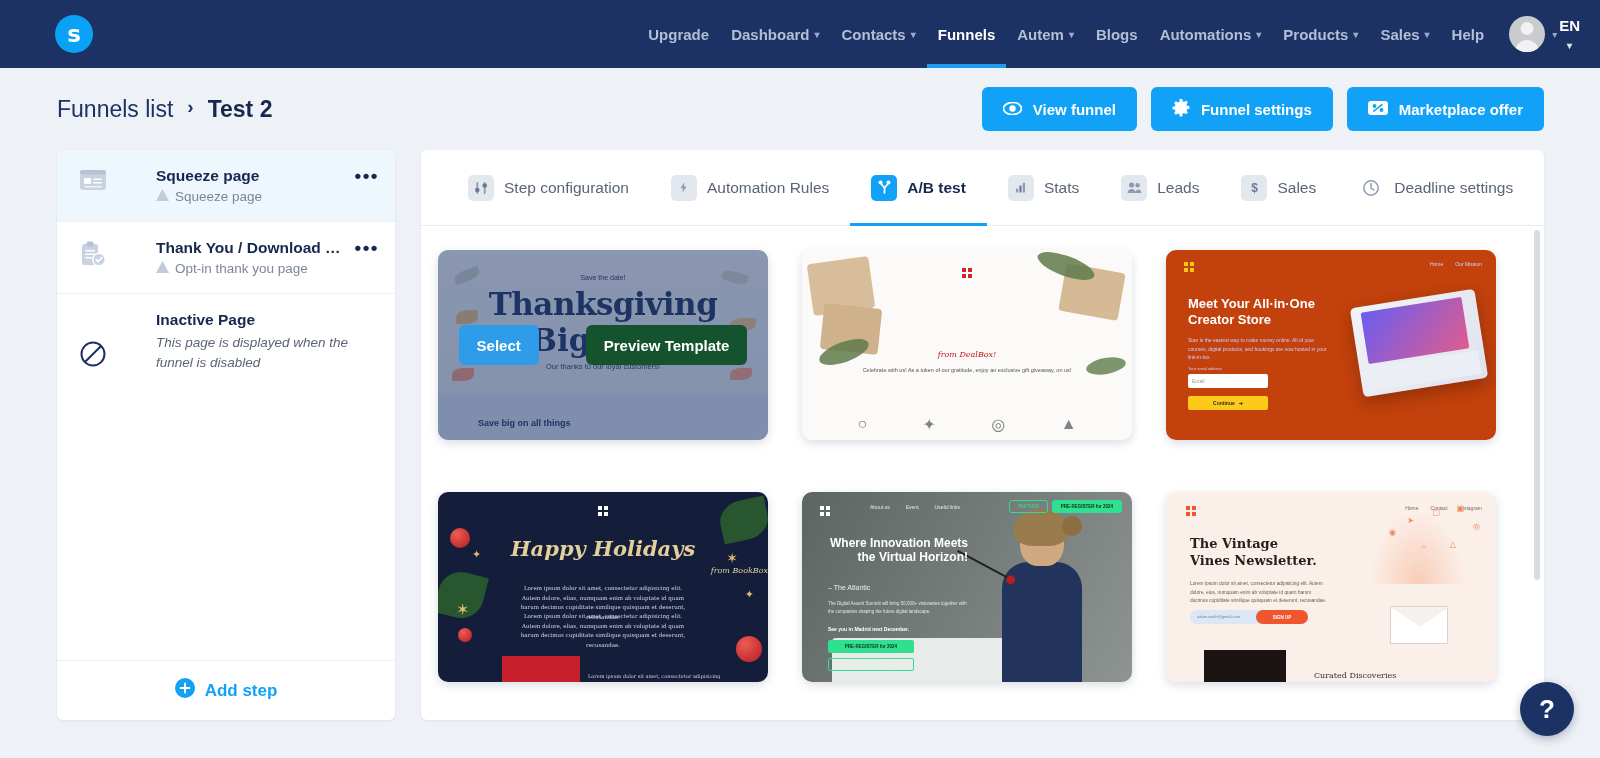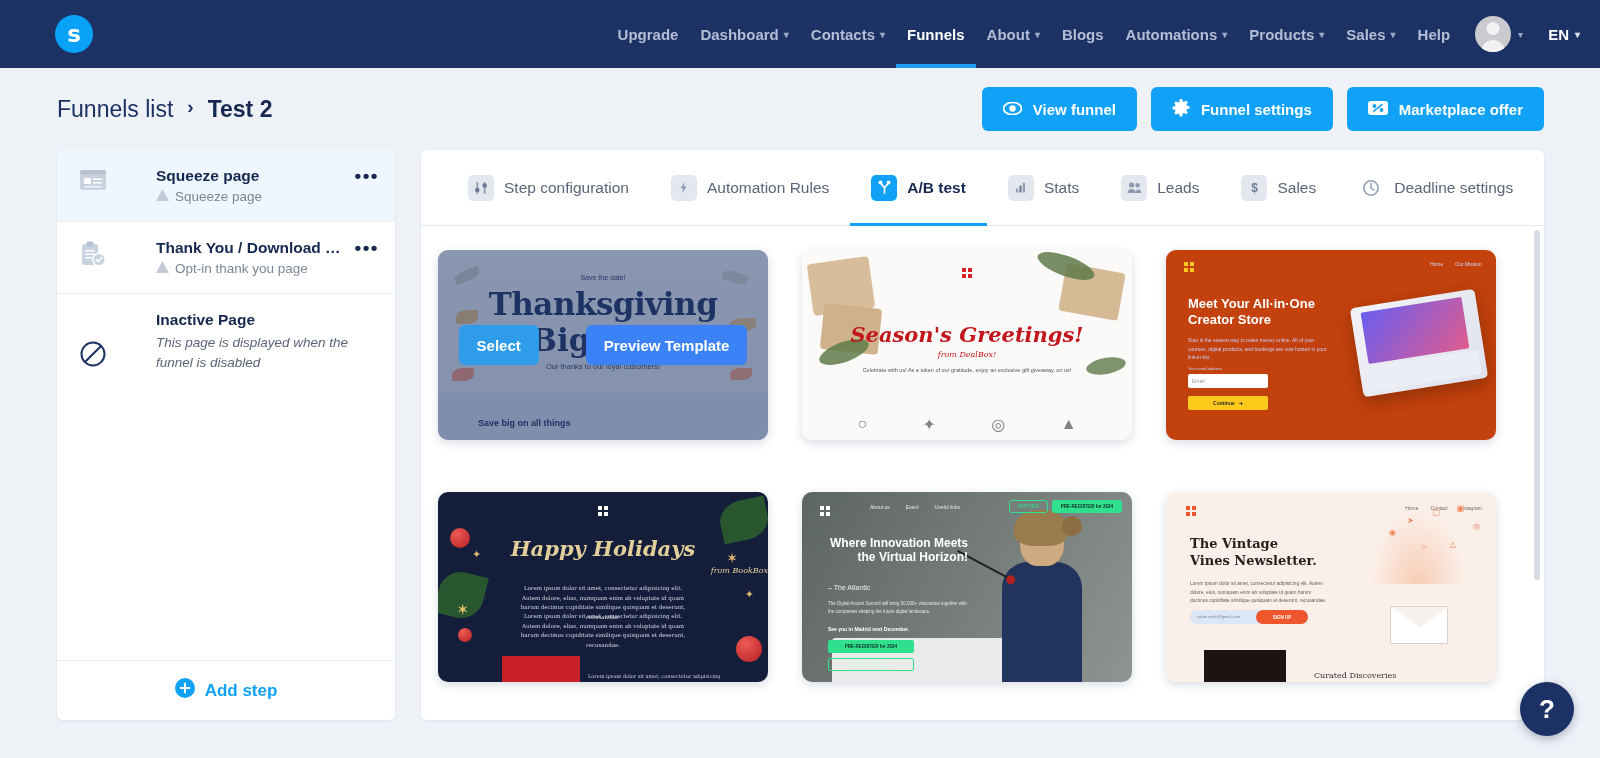--- a/index.html
+++ b/index.html
@@ -51,21 +51,21 @@
   .avatar::before {
     content: ""; position: absolute; left: 50%; top: 6px;
     transform: translateX(-50%);
     width: 13px; height: 13px; border-radius: 50%; background: #f2f2f3;
   }
   .avatar::after {
     content: ""; position: absolute; left: 50%; bottom: -6px;
     transform: translateX(-50%);
     width: 24px; height: 18px; border-radius: 12px 12px 0 0; background: #f2f2f3;
   }
-  .lang { color: #fff; font-size: 15px; font-weight: 700; display: flex; align-items: center; gap: 6px; margin-left: 25px; cursor: pointer;}
+  .lang { color: #fff; font-size: 15px; font-weight: 700; display: flex; align-items: center; gap: 6px; margin-left: 2px; cursor: pointer; flex-direction: column;}
 
   
   .pagehead {
     height: 82px; display: flex; align-items: center;
     padding: 0 56px 0 57px;
   }
   .breadcrumb { display: flex; align-items: flex-start; gap: 14px; }
   .bc-link { font-size: 23px; color: #1c3264; font-weight: 400; cursor: pointer; }
   .bc-sep { font-size: 19px; color: #1c3264; font-weight: 700; }
   .bc-current { font-size: 23px; color: #16284f; font-weight: 700; }
@@ -175,21 +175,21 @@
     position: absolute; inset: 0; background: rgba(28,50,100,.34);
     display: flex; align-items: center; justify-content: center; gap: 12px;
   }
   .ov-btn {
     border: none; border-radius: 6px; color: #fff;
     font-size: 15px; font-weight: 700; cursor: pointer;
     height: 40px; padding: 0 18px;
     font-family: "Liberation Sans", sans-serif;
   }
   .ov-select { background: #2e9ce8; }
-  .ov-preview { background: #3b82f6; margin-left: 35px; }
+  .ov-preview { background: #14532d; margin-left: 35px; }
 
   
   .vscroll {
     position: absolute; right: 4px; top: 80px; bottom: 8px; width: 6px;
     background: transparent;
   }
   .vthumb {
     position: absolute; top: 0; width: 6px; height: 350px;
     border-radius: 3px; background: #d6dbe4;
   }
@@ -316,21 +316,21 @@
         <span class="caret">▾</span>
       </div>
     <div class="navitem">
         <span>Contacts</span>
         <span class="caret">▾</span>
       </div>
     <div class="navitem active">
         <span>Funnels</span>
       </div>
     <div class="navitem">
-        <span>About</span>
+        <span>Autem</span>
         <span class="caret">▾</span>
       </div>
     <div class="navitem">
         <span>Blogs</span>
       </div>
     <div class="navitem">
         <span>Automations</span>
         <span class="caret">▾</span>
       </div>
     <div class="navitem">
@@ -578,21 +578,20 @@
             <div class="gift" style="right:10px;top:18px;width:60px;height:48px;background:#d6ba95;transform:rotate(10deg)"></div>
             <div class="sprig" style="left:16px;top:92px;width:52px;height:20px;transform:rotate(-20deg);opacity:.85"></div>
             <div class="sprig" style="right:36px;top:6px;width:60px;height:20px;transform:rotate(20deg);opacity:.85"></div>
             <div class="sprig" style="right:6px;top:108px;width:40px;height:16px;transform:rotate(-10deg);opacity:.8"></div>
             <div class="tdots" style="left:50%;transform:translateX(-50%);top:18px">
               <i style="background:#d6202a"></i>
                 <i style="background:#d6202a"></i>
                 <i style="background:#d6202a"></i>
                 <i style="background:#d6202a"></i>
             </div>
-            <div class="sg-title">Season's Greetings!</div>
             <div class="sg-sub">from DealBox!</div>
             <div class="sg-body">Celebrate with us! As a token of our gratitude, enjoy an exclusive gift giveaway, on us!</div>
             <div class="ornament-row">
               <span>○</span>
               <span>✦</span>
               <span>◎</span>
               <span>▲</span>
             </div>
           </div>
         </div>

